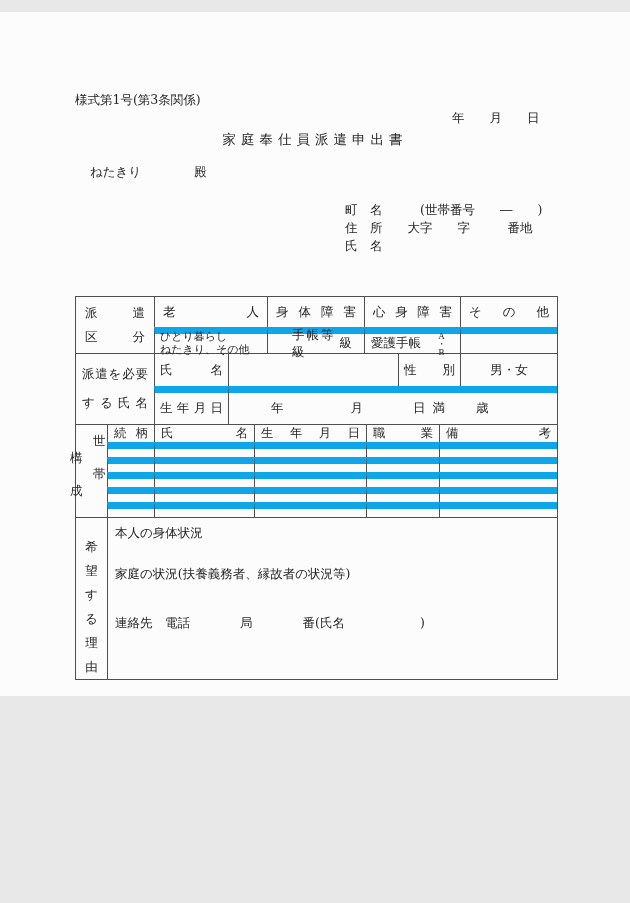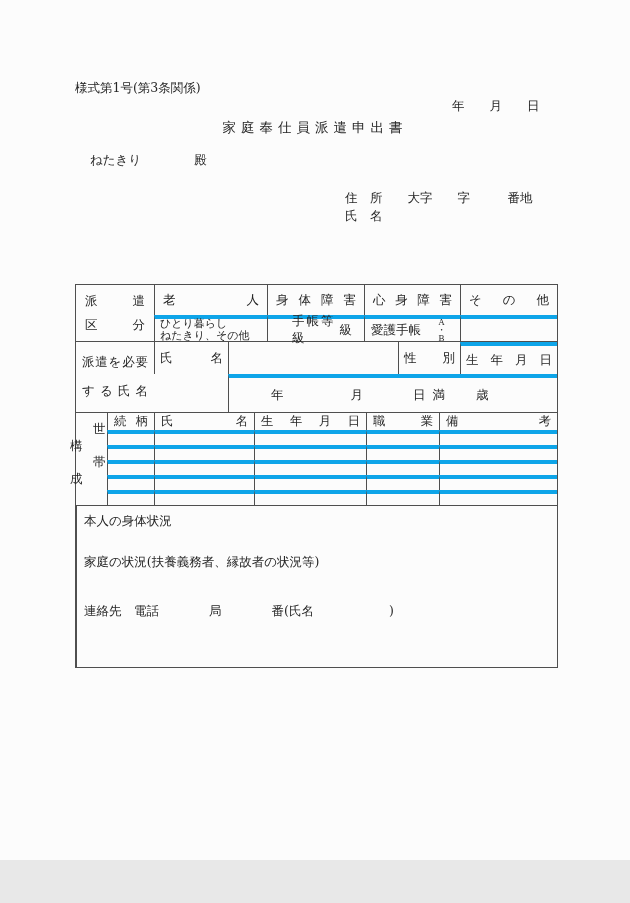--- a/index.html
+++ b/index.html
@@ -1,36 +1,36 @@
 <!DOCTYPE html>
 <html><head>
 <meta charset="utf-8">
 <style>
   * { margin:0; padding:0; box-sizing:border-box; }
   body { background:#e8e8e8; font-family:"DejaVu Serif","Liberation Serif",serif; }
   .page {
-    position:relative; width:630px; height:860px; margin:0 auto;
+    position:relative; width:630px; height:684px; margin:12px auto;
     background:#fcfcfc; color:#262626; font-size:12.5px; overflow:hidden;
   }
   .abs { position:absolute; }
   .form-number { left:75px; top:80px; }
   .date-line { left:452px; top:98px; }
   .title { left:0; top:119px; width:100%; text-align:center; font-size:13.5px; letter-spacing:5px; }
   .addressee { left:90px; top:152px; }
   .honorific { margin-left:53px; }
   .applicant { left:345px; top:189px; line-height:18px; }
   .intro { left:87px; top:257px; }
 
   
   .form-table { left:75px; top:284px; width:483px; border:1px solid #4f4f4f; background:#fcfcfc; }
   .sec { display:grid; }
   .sec + .sec { border-top:1px solid #4f4f4f; }
   .cell { display:flex; align-items:center; position:relative; }
   .bl { border-left:1px solid #4f4f4f; }
-  .bt { border-top:4px solid #0ea5e9; }
+  .bt { border-top:7px solid #0ea5e9; }
   [data-chars] { display:flex; justify-content:space-between; align-items:center; }
 
   .secA { grid-template-columns:78px 113px 97px 96px 1fr; grid-template-rows:30px 26px; }
   .a-label { grid-row:1/3; grid-column:1; flex-direction:column; justify-content:space-between;
              align-items:stretch; padding:8px 9px 7px; }
   .a-h { padding:0 8px; }
   .a-sub1 { flex-direction:column; align-items:flex-start; justify-content:center;
             font-size:11px; line-height:12.5px; padding-left:5px; }
   .a-sub2 { justify-content:space-between; padding:0 12px 0 24px; }
   .a-sub3 { justify-content:space-between; padding:0 14px 0 6px;font-family:Liberation Serif, serif; }
@@ -68,20 +68,21 @@
 
   <div class="abs form-number">様式第1号(第3条関係)</div>
   <div class="abs date-line">年　　月　　日</div>
   <div class="abs title">家庭奉仕員派遣申出書</div>
 
   <div class="abs addressee">
     <span>ねたきり</span><span class="honorific">殿</span>
   </div>
 
   <div class="abs applicant">
+    <div>町　名　　　(世帯番号　　―　　)</div>
     <div>住　所　　大字　　字　　　番地</div>
     <div>氏　名</div>
   </div>
 
 
   <div class="abs form-table">
 
     <div class="sec secA">
       <div class="cell a-label">
         <div data-chars="">
@@ -152,20 +153,21 @@
       </div>
       <div class="cell bl b-c" data-chars="">
           <span>氏</span>
           <span>名</span>
         </div>
       <div class="cell bl"></div>
       <div class="cell bl b-c" data-chars="">
           <span>性</span>
           <span>別</span>
         </div>
+      <div class="cell bl center">男・女</div>
       <div class="cell bl bt b-c" data-chars="">
           <span>生</span>
           <span>年</span>
           <span>月</span>
           <span>日</span>
         </div>
       <div class="cell bl bt b-birth">
         <span class="m42">年</span>
         <span class="m67">月</span>
         <span class="m50">日</span>
@@ -225,20 +227,23 @@
       <div class="cell bl bt"></div>
       <div class="cell bl bt"></div>
       <div class="cell bl bt"></div>
       <div class="cell bl bt"></div>
       <div class="cell bl bt"></div>
       <div class="cell bl bt"></div>
       <div class="cell bl bt"></div>
     </div>
 
     <div class="sec secD">
+      <div class="cell d-label">
+        <div class="vert">希望する理由</div>
+      </div>
       <div class="cell bl d-content">
         <div class="d-line d-l1">本人の身体状況</div>
         <div class="d-line d-l2">家庭の状況(扶養義務者、縁故者の状況等)</div>
         <div class="d-line d-l3">連絡先　電話　　　　局　　　　番(氏名　　　　　　)</div>
       </div>
     </div>
 
   </div>
 </div>
 

